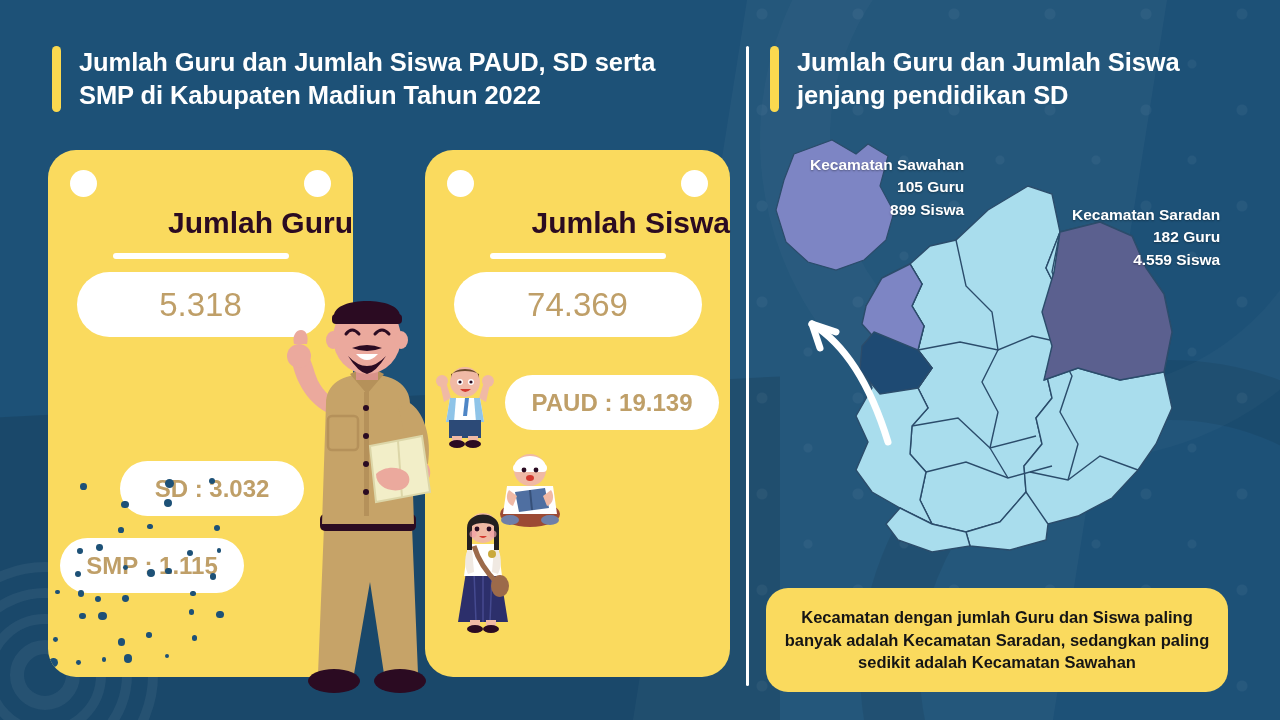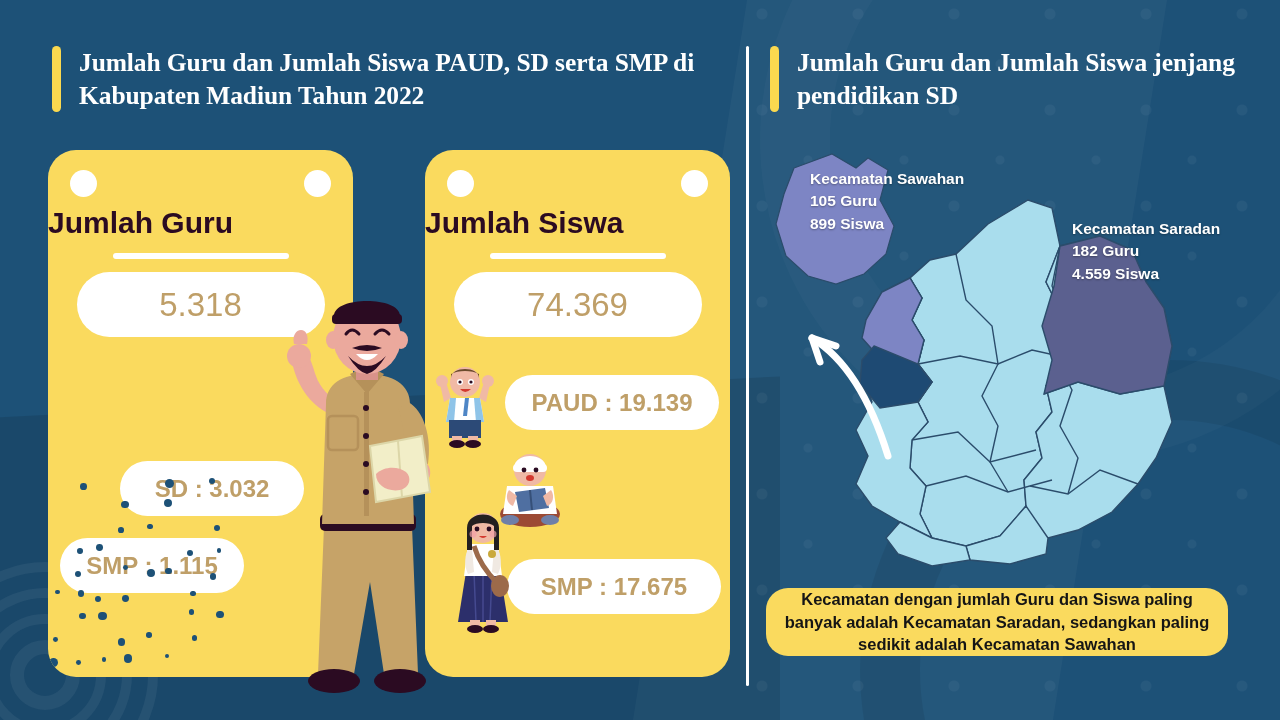--- a/index.html
+++ b/index.html
@@ -52,21 +52,20 @@
   }
 
   
   .title-block { position: absolute; display: flex; gap: 18px; }
   .title-bar {
     width: 9px; border-radius: 5px; background: #fbd94f; flex: 0 0 9px;
   }
   .title-text {
     color: #ffffff; font-weight: bold; font-size: 25.5px; line-height: 1.30;
     letter-spacing: -0.1px;
-    font-family: Liberation Serif, serif;
   }
   #title-left  { left: 52px;  top: 46px; width: 660px; }
   #title-right { left: 770px; top: 46px; width: 470px; }
 
   
   .divider {
     position: absolute; left: 746px; top: 46px;
     width: 3px; height: 640px; background: #ffffff; border-radius: 2px;
   }
 
@@ -78,21 +77,21 @@
   #card-siswa { left: 425px; top: 150px; width: 305px; height: 527px; }
   .punch {
     position: absolute; width: 27px; height: 27px; border-radius: 50%; background: #ffffff;
     top: 20px;
   }
   .punch.l { left: 22px; }
   .punch.r { right: 22px; }
 
   .card-heading {
     position: absolute; left: 0; right: 0; top: 56px;
-    text-align: left; color: #2b0b22;
+    text-align: right; color: #2b0b22;
     font-weight: bold; font-size: 30px;
   }
   .card-rule {
     position: absolute; top: 103px; left: 50%; transform: translateX(-50%);
     width: 176px; height: 6px; border-radius: 4px; background: #ffffff;
   }
   .total-pill {
     position: absolute; top: 122px; left: 50%; transform: translateX(-50%);
     width: 248px; height: 65px; border-radius: 34px; background: #ffffff;
     display: flex; align-items: center; justify-content: center;
@@ -120,31 +119,31 @@
     border-bottom-left-radius: 28px; overflow: hidden;
   }
   .card-dots span {
     position: absolute; border-radius: 50%; background: #1d5177;
   }
 
   
   .illus { position: absolute; }
 
   
-  #map-panel { position: absolute; left: 760px; top: 150px; width: 500px; height: 420px; }
+  #map-panel { position: absolute; left: 760px; top: 136px; width: 500px; height: 420px; text-align: right; }
   .map-label {
     position: absolute; color: #ffffff; font-weight: bold; font-size: 15.5px;
     line-height: 1.45; text-shadow: 0 1px 2px rgba(0,0,0,0.35);
   }
   #label-sawahan { left: 50px;  top: 18px; }
   #label-saradan { left: 312px; top: 68px; }
 
   
   #note {
-    position: absolute; left: 766px; top: 588px; width: 462px; height: 68px;
+    position: absolute; left: 766px; top: 588px; width: 462px; height: 104px;
     background: #fada5e; border-radius: 22px;
     display: flex; align-items: center; justify-content: center;
     text-align: center; color: #151515; font-weight: bold;
     font-size: 16.5px; line-height: 1.38; padding: 0 14px;
   }
 </style>
 </head>
 <body>
 
 <div id="stage">
@@ -220,21 +219,20 @@
       </div>
   </div>
 
   <div class="ycard" id="card-siswa">
     <div class="punch l"></div>
     <div class="punch r"></div>
     <div class="card-heading">Jumlah Siswa</div>
     <div class="card-rule"></div>
     <div class="total-pill">74.369</div>
     <div class="stat-pill" id="s-p0">PAUD : 19.139</div>
-    <div class="stat-pill" id="s-p2">SMP : 17.675</div>
   </div>
 
   <svg class="illus" style="left:272px; top:296px; width:190px; height:424px;" viewBox="0 0 190 424">
 
     <path d="M52 230 L140 230 L146 378 L112 378 L98 286 L82 378 L46 378 Z" fill="#c6a368"></path>
 
     <ellipse cx="62" cy="385" rx="26" ry="12" fill="#2b0b22"></ellipse>
     <ellipse cx="128" cy="385" rx="26" ry="12" fill="#2b0b22"></ellipse>
 
     <rect x="48" y="218" width="96" height="17" rx="5" fill="#2b0b22"></rect>

